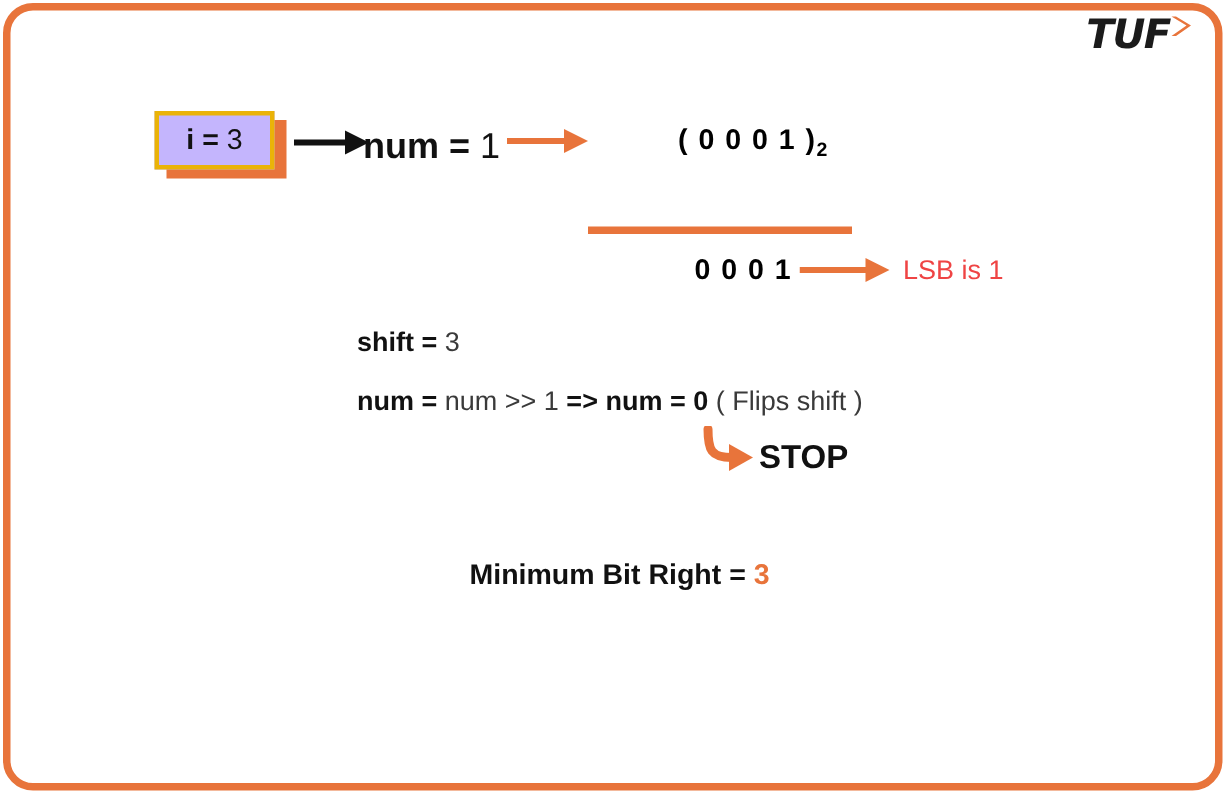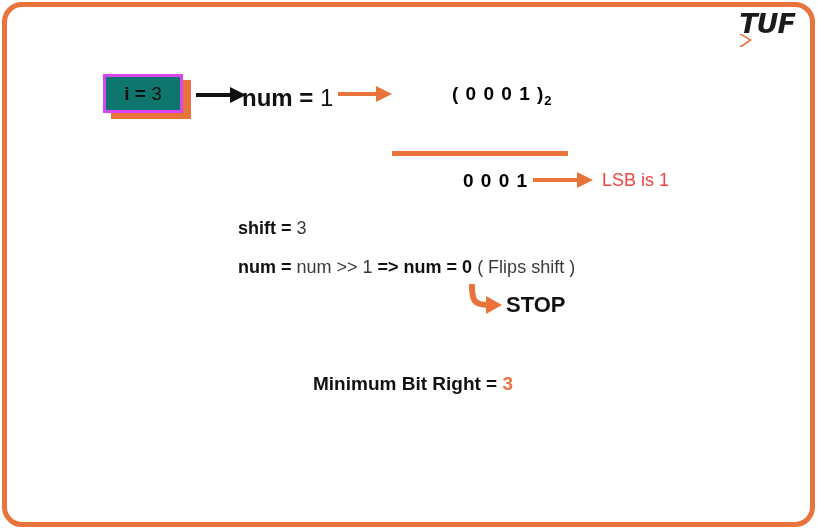--- a/index.html
+++ b/index.html
@@ -29,22 +29,22 @@
     border-radius: 20px;
     pointer-events: none;
   }
 
   
   .logo {
     position: absolute;
     right: 22px;
     top: 10px;
     display: flex;
+    align-items: center;
     gap: 1px;
-    flex-direction: column;
   }
   .logo-text {
     font-family: "DejaVu Sans", sans-serif;
     font-size: 27px;
     font-weight: bold;
     font-style: italic;
     letter-spacing: -1px;
     color: #1b1b1b;
     line-height: 1;
   }
@@ -69,22 +69,22 @@
     height: 39px;
     background: #E8743B;
   }
   .ibox {
     position: absolute;
     left: 0;
     top: 0;
     width: 80px;
     height: 39px;
     box-sizing: border-box;
-    border: 3px solid #d946ef;
-    background: #0f766e;
+    border: 3px solid #eab308;
+    background: #c4b5fd;
     display: flex;
     align-items: center;
     justify-content: center;
   }
   .ibox-label {
     font-size: 19px;
     color: #111111;
     white-space: pre;
   }
   .ibox-label b { font-weight: bold; }

